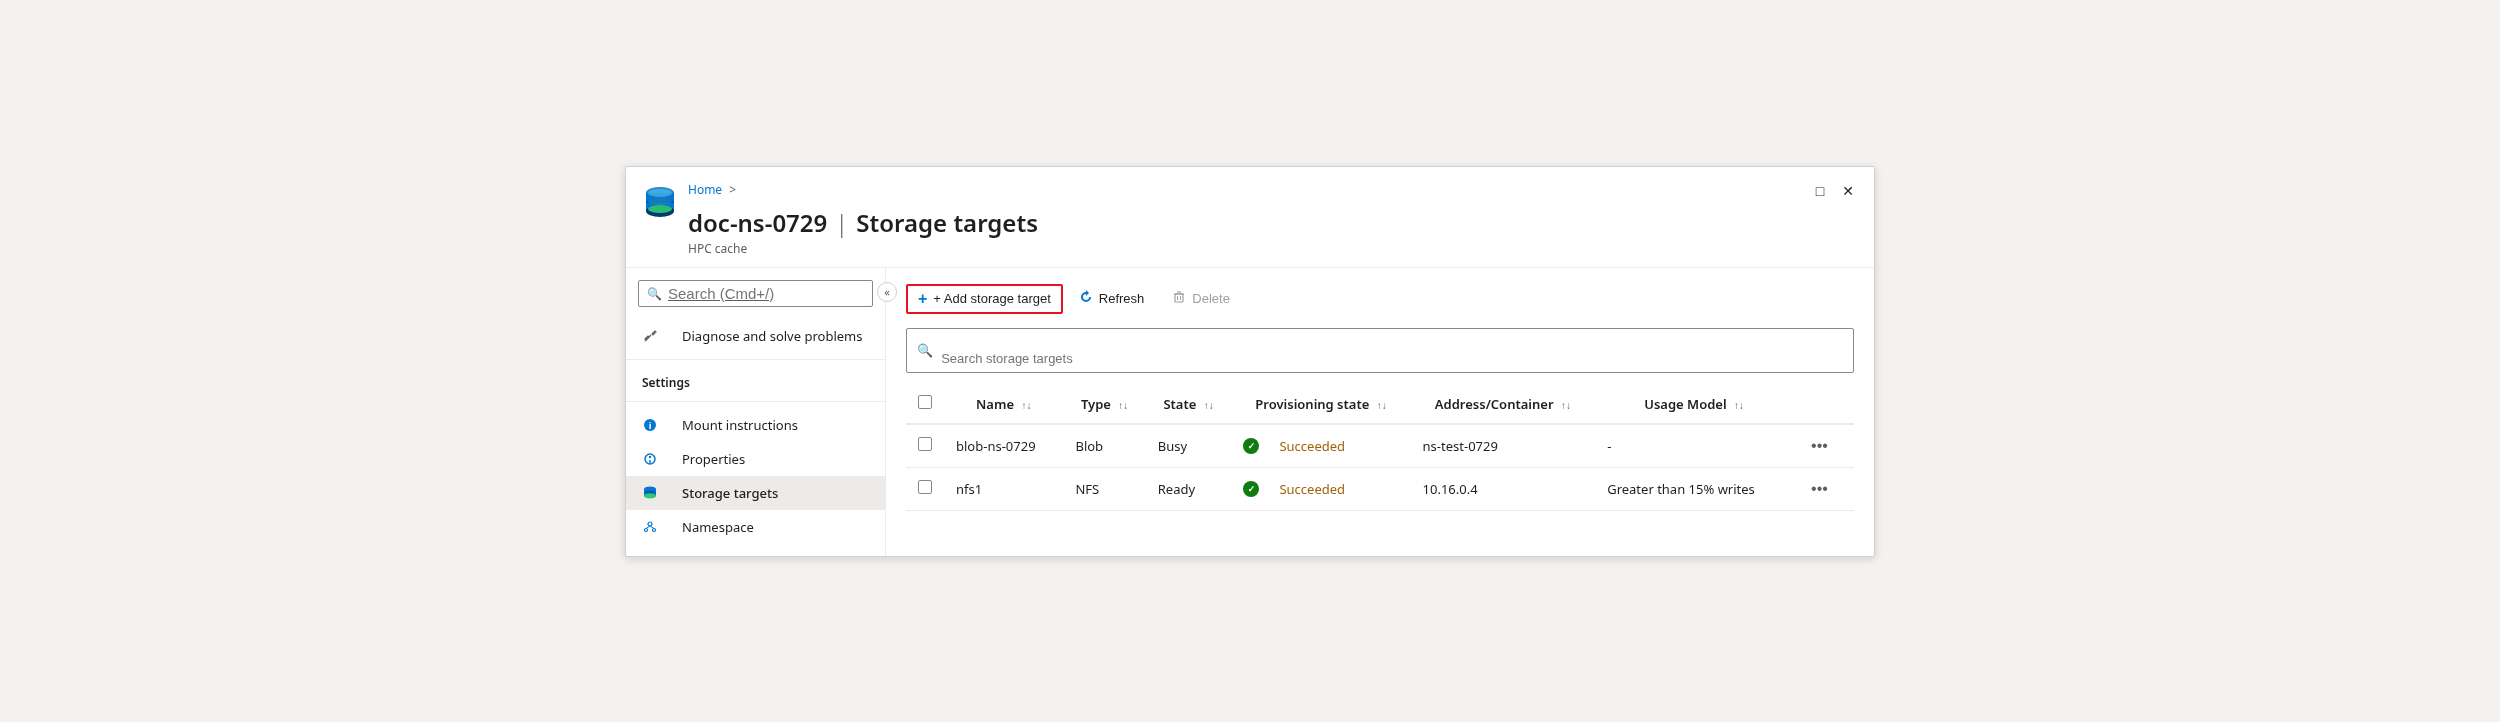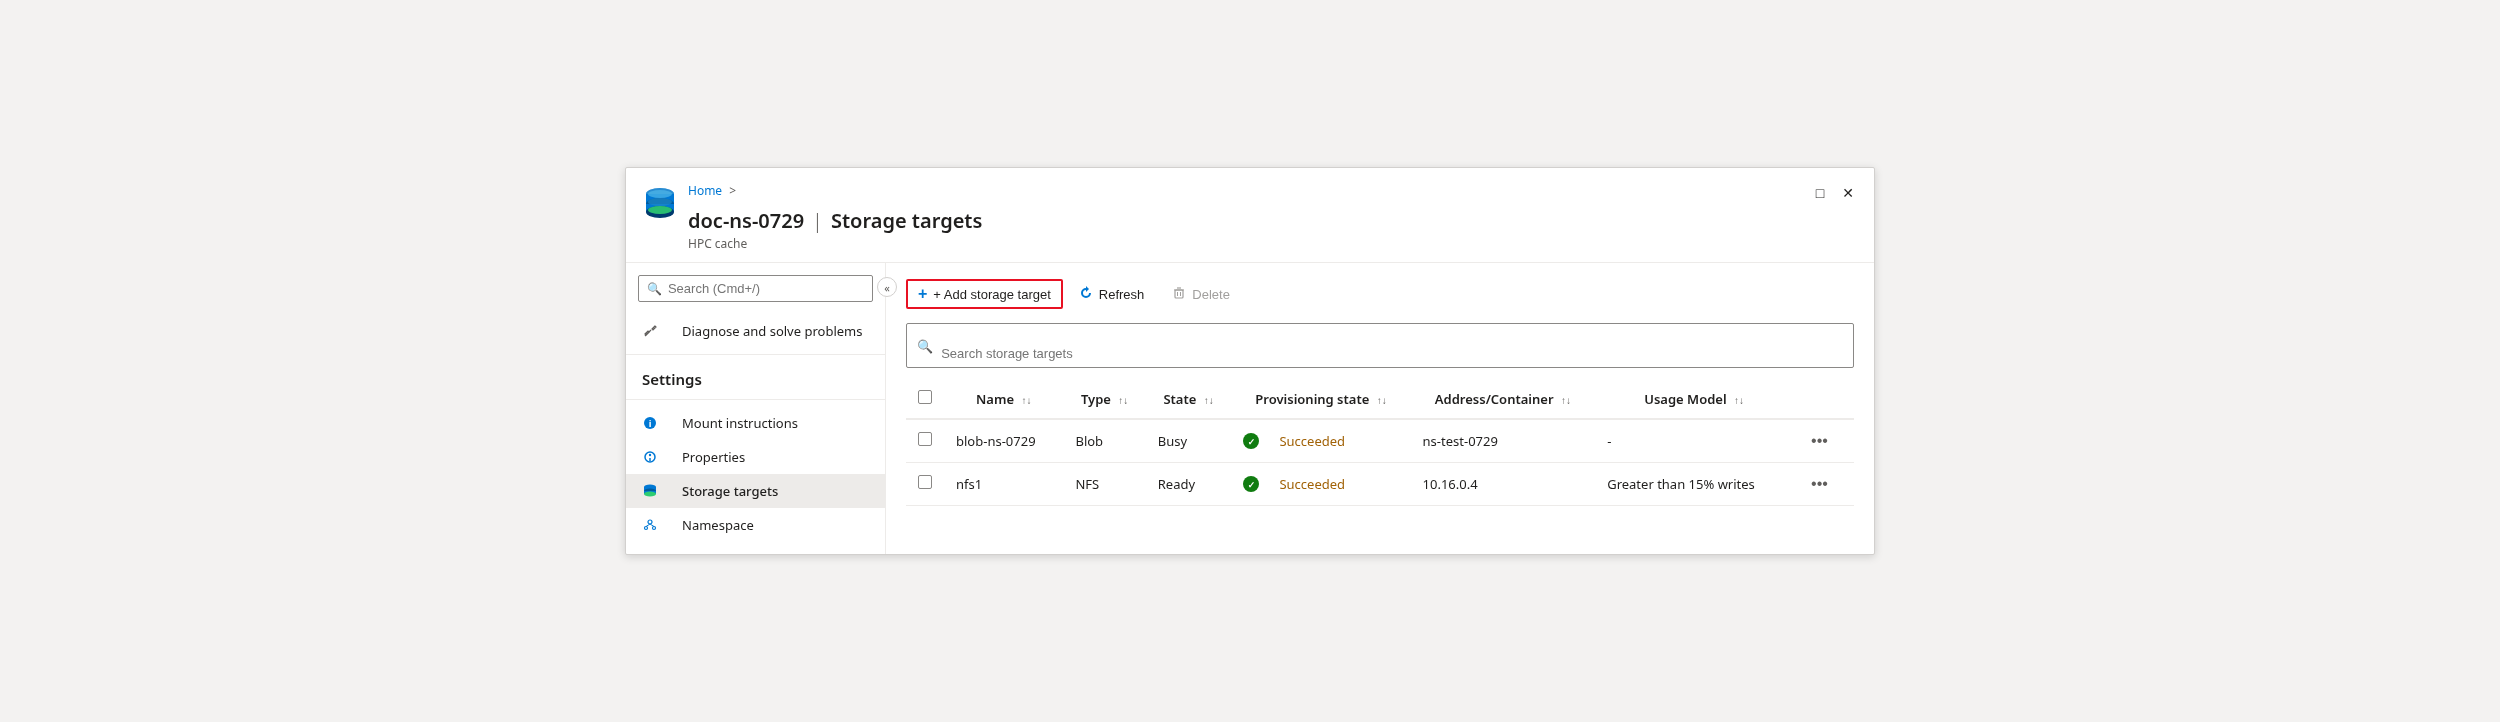--- a/index.html
+++ b/index.html
@@ -38,21 +38,21 @@
       margin-top: 2px;
     }
     .title-bar-text { flex: 1; }
     .breadcrumb {
       font-size: 12px;
       color: #0078d4;
       margin-bottom: 8px;
     }
     .breadcrumb span { color: #605e5c; margin: 0 4px; }
     .window-title {
-      font-size: 20px;
+      font-size: 24px;
       font-weight: 600;
       color: #201f1e;
       display: flex;
       align-items: center;
     }
     .window-title .divider { color: #605e5c; margin: 0 8px; font-weight: 300; }
     .subtitle { font-size: 12px; color: #605e5c; margin-top: 1px; }
     .window-controls {
       display: flex;
       gap: 8px;
@@ -89,24 +89,25 @@
       align-items: center;
       margin: 0 12px 12px 12px;
       border: 1px solid #8a8886;
       border-radius: 2px;
       padding: 4px 8px;
       gap: 6px;
     }
     .search-box input {
       border: none;
       outline: none;
-      font-size: 13px;
+      font-size: 15px;
       width: 100%;
       color: #605e5c;
       background: transparent;
+      text-decoration: underline;
     }
     .search-icon-sm { color: #605e5c; font-size: 12px; }
     .collapse-btn {
       position: absolute;
       right: -12px;
       top: 14px;
       width: 20px;
       height: 20px;
       background: #fff;
       border: 1px solid #d2d0ce;
@@ -123,21 +124,21 @@
       display: flex;
       align-items: center;
       padding: 8px 16px;
       cursor: pointer;
       gap: 24px;
       color: #201f1e;
       font-size: 13px;
     }
     .nav-item.active { background: #edebe9; font-weight: 500; }
     .nav-section-label {
-      font-size: 15px;
+      font-size: 12px;
       font-weight: 600;
       color: #201f1e;
       padding: 8px 16px 4px 16px;
       margin-top: 4px;
     }
     .nav-divider { border: none; border-top: 1px solid #edebe9; margin: 6px 0; }
     .nav-icon { width: 16px; height: 16px; display: flex; align-items: center; justify-content: center; flex-shrink: 0; }
 
     
     .main {

